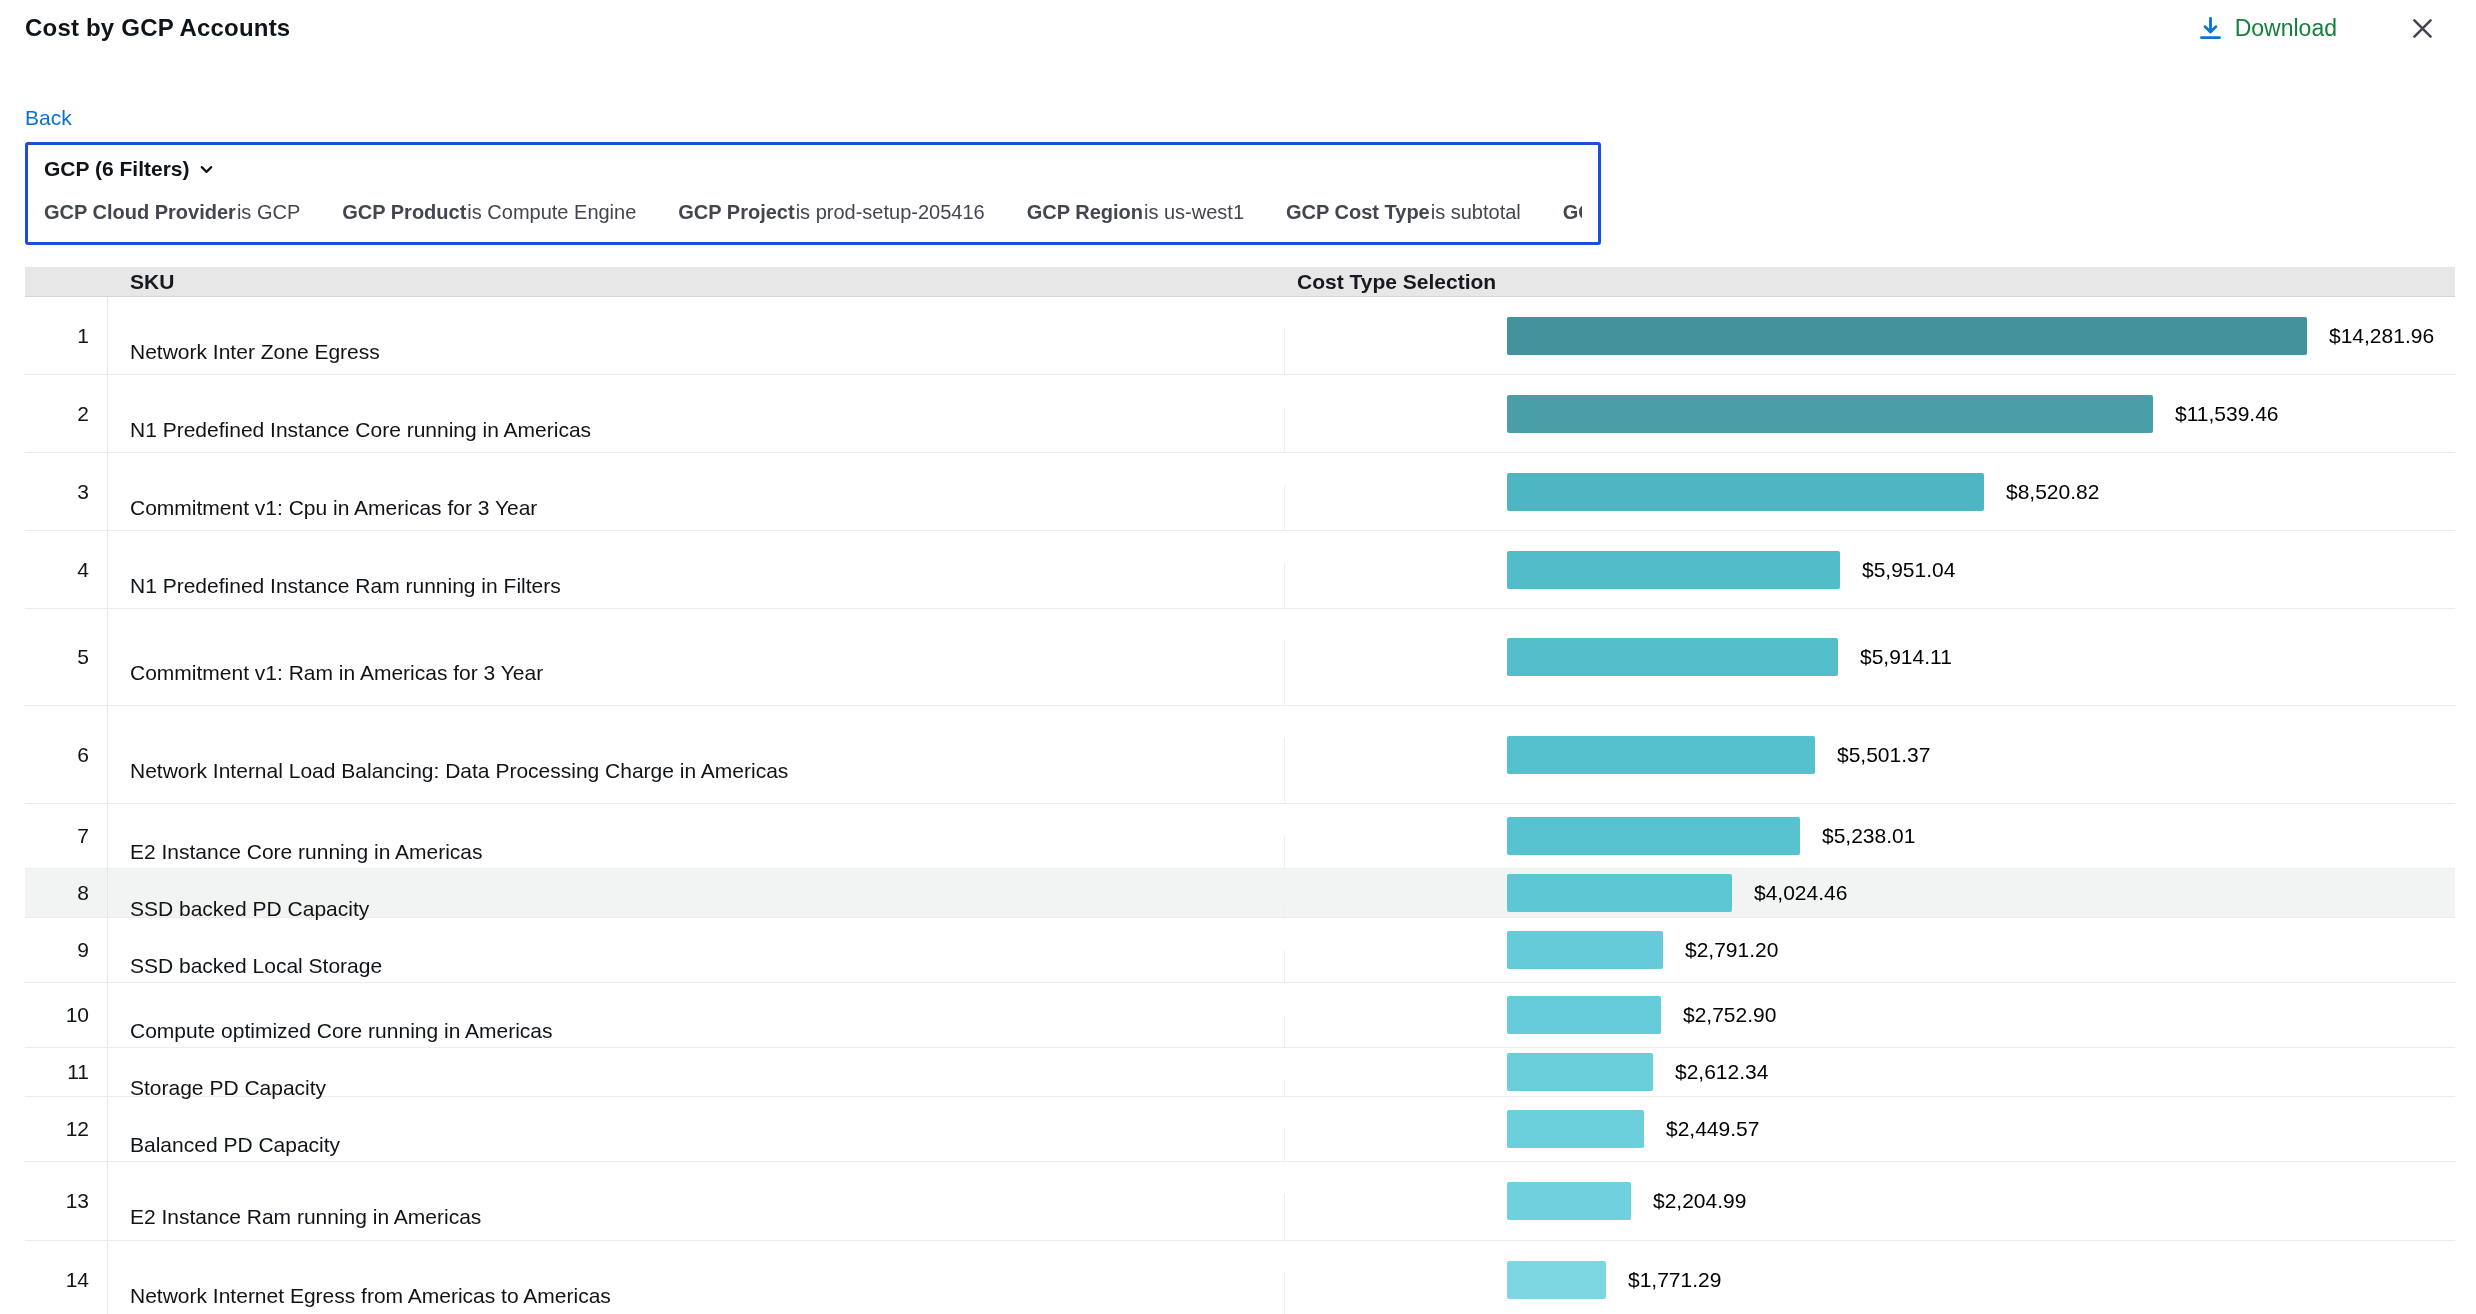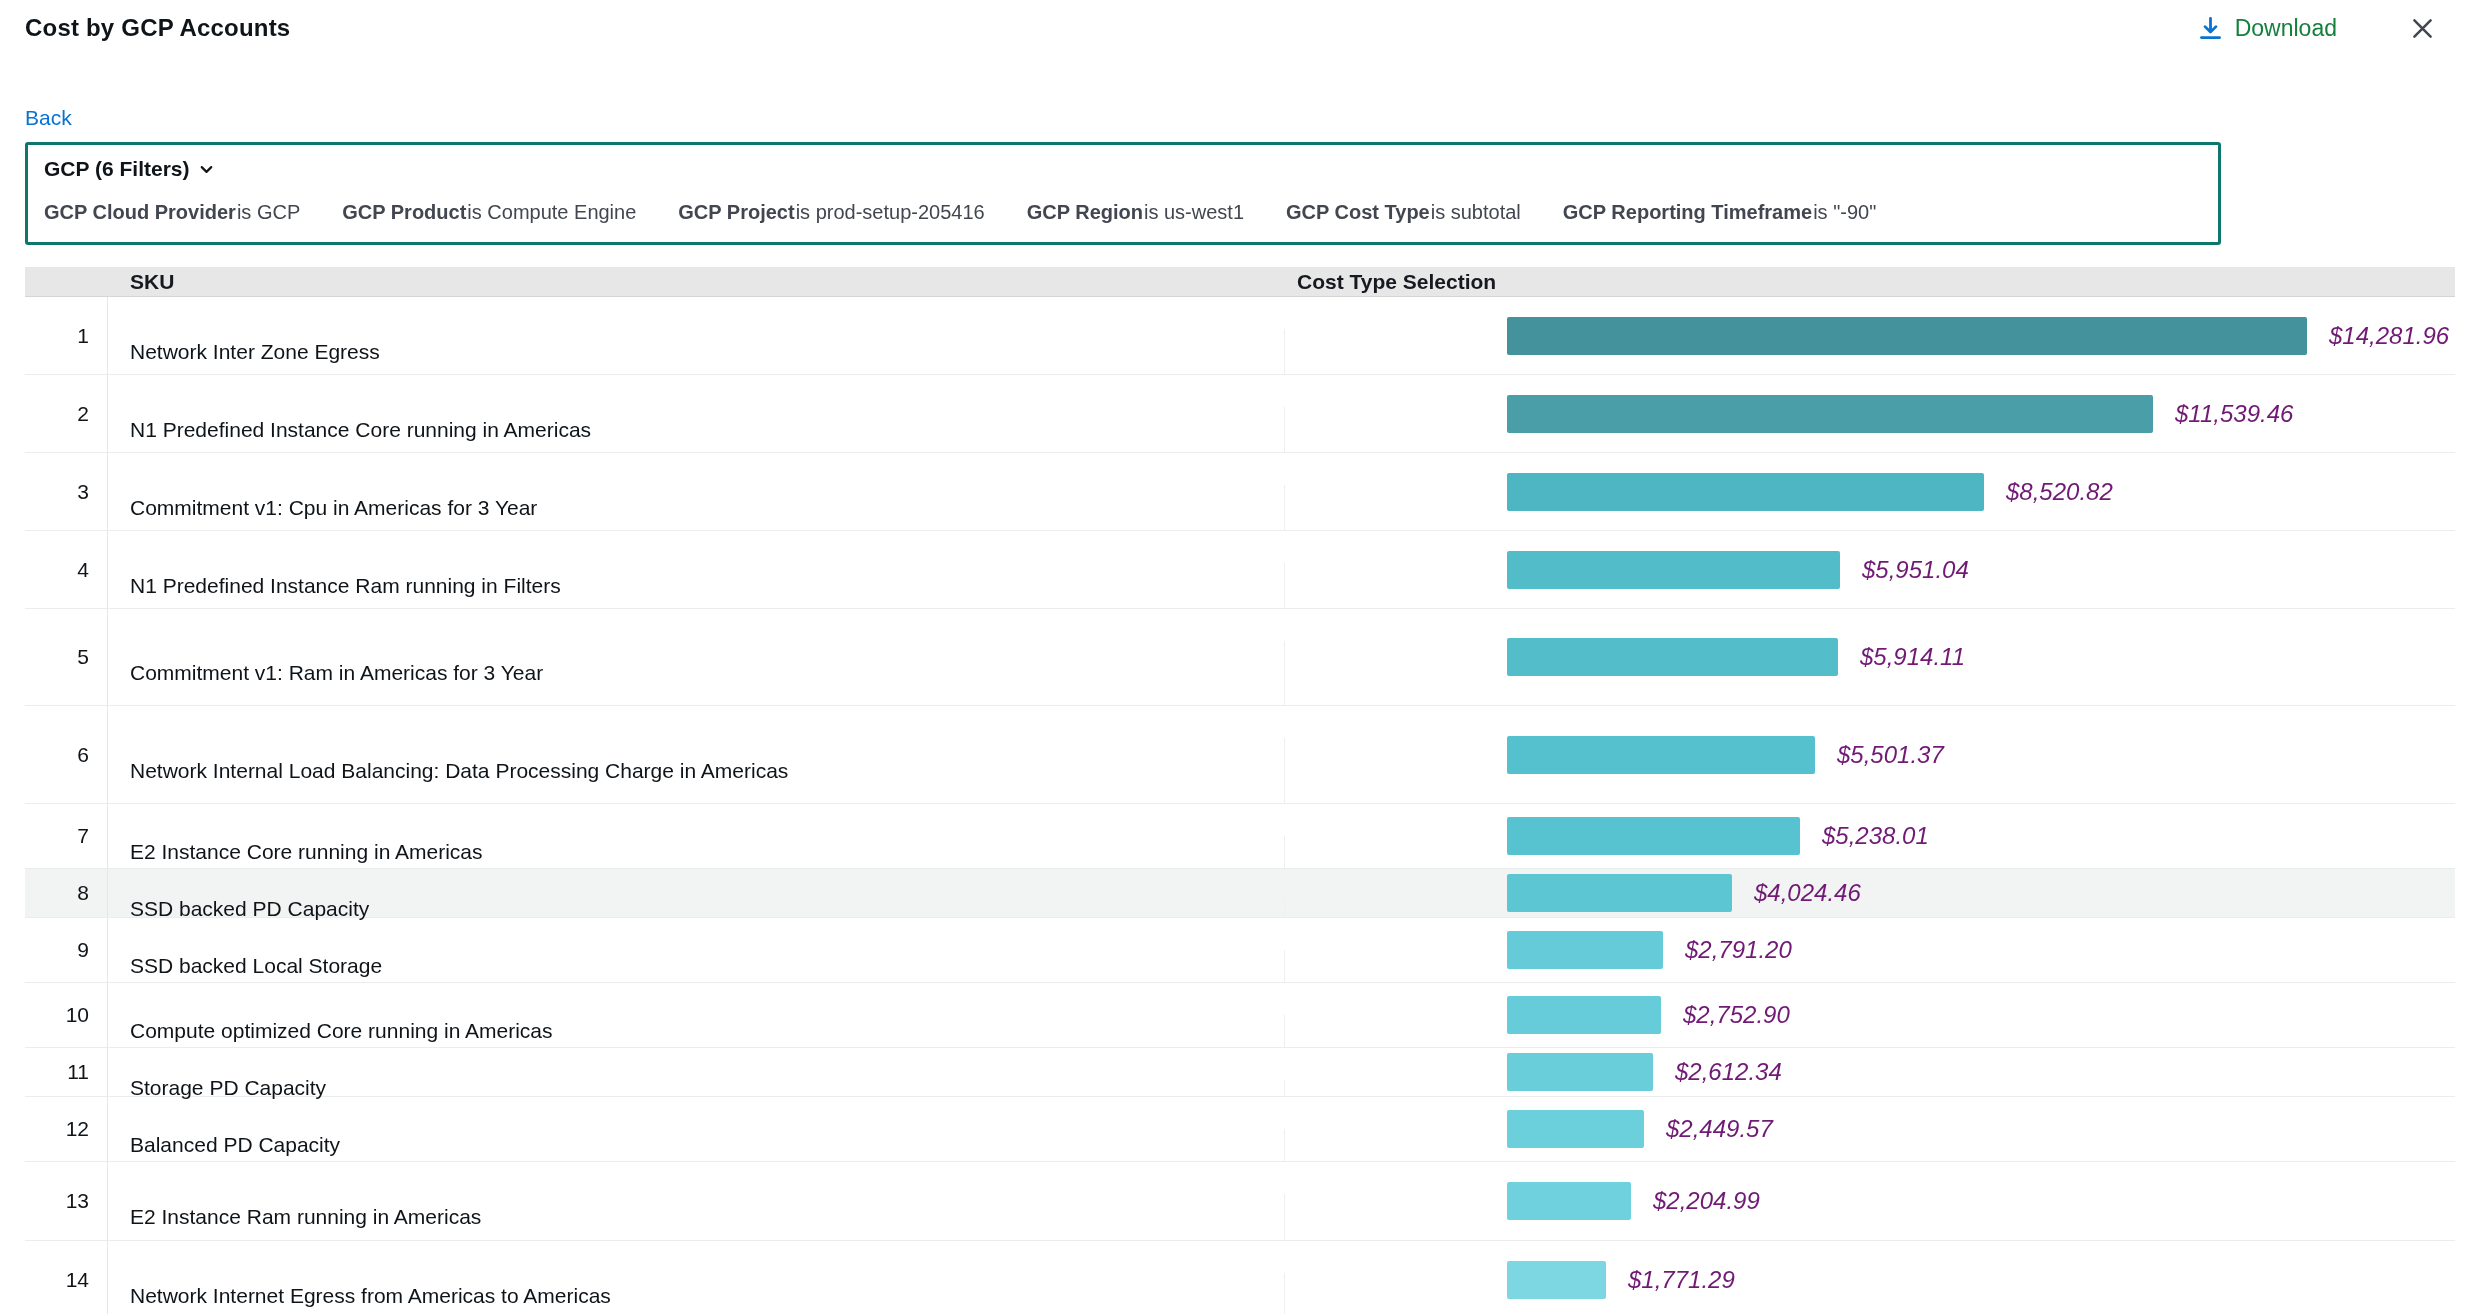--- a/index.html
+++ b/index.html
@@ -37,22 +37,22 @@
   .close-btn { cursor: pointer; display: flex; align-items: center; }
   .back-link {
     display: inline-block;
     margin: 64px 0 0 25px;
     color: #0972d3;
     font-size: 21px;
     cursor: pointer;
   }
   .filter-panel {
     margin: 12px 25px 0 25px;
-    width: 2196px;
-    border: 3px solid #0f766e;
+    width: 1576px;
+    border: 3px solid #1d4ed8;
     border-radius: 3px;
     padding: 12px 16px 18px 16px;
     background: #ffffff;
   }
   .filter-summary {
     display: inline-flex;
     align-items: center;
     gap: 8px;
     font-size: 21px;
     font-weight: 700;
@@ -134,21 +134,21 @@
     display: flex;
     align-items: center;
     gap: 22px;
     width: 948px;
   }
   .bar {
     height: 38px;
     border-radius: 2px;
     flex: none;
   }
-  .bar-label { font-size: 24px; color: #701a75; white-space: nowrap; font-style: italic; }
+  .bar-label { font-size: 21px; color: #000000; white-space: nowrap; }
   svg { display: block; }
 </style>
 </head>
 <body>
 
 
 
 <div class="topbar">
   <div class="page-title">Cost by GCP Accounts</div>
   <div class="download-btn">

